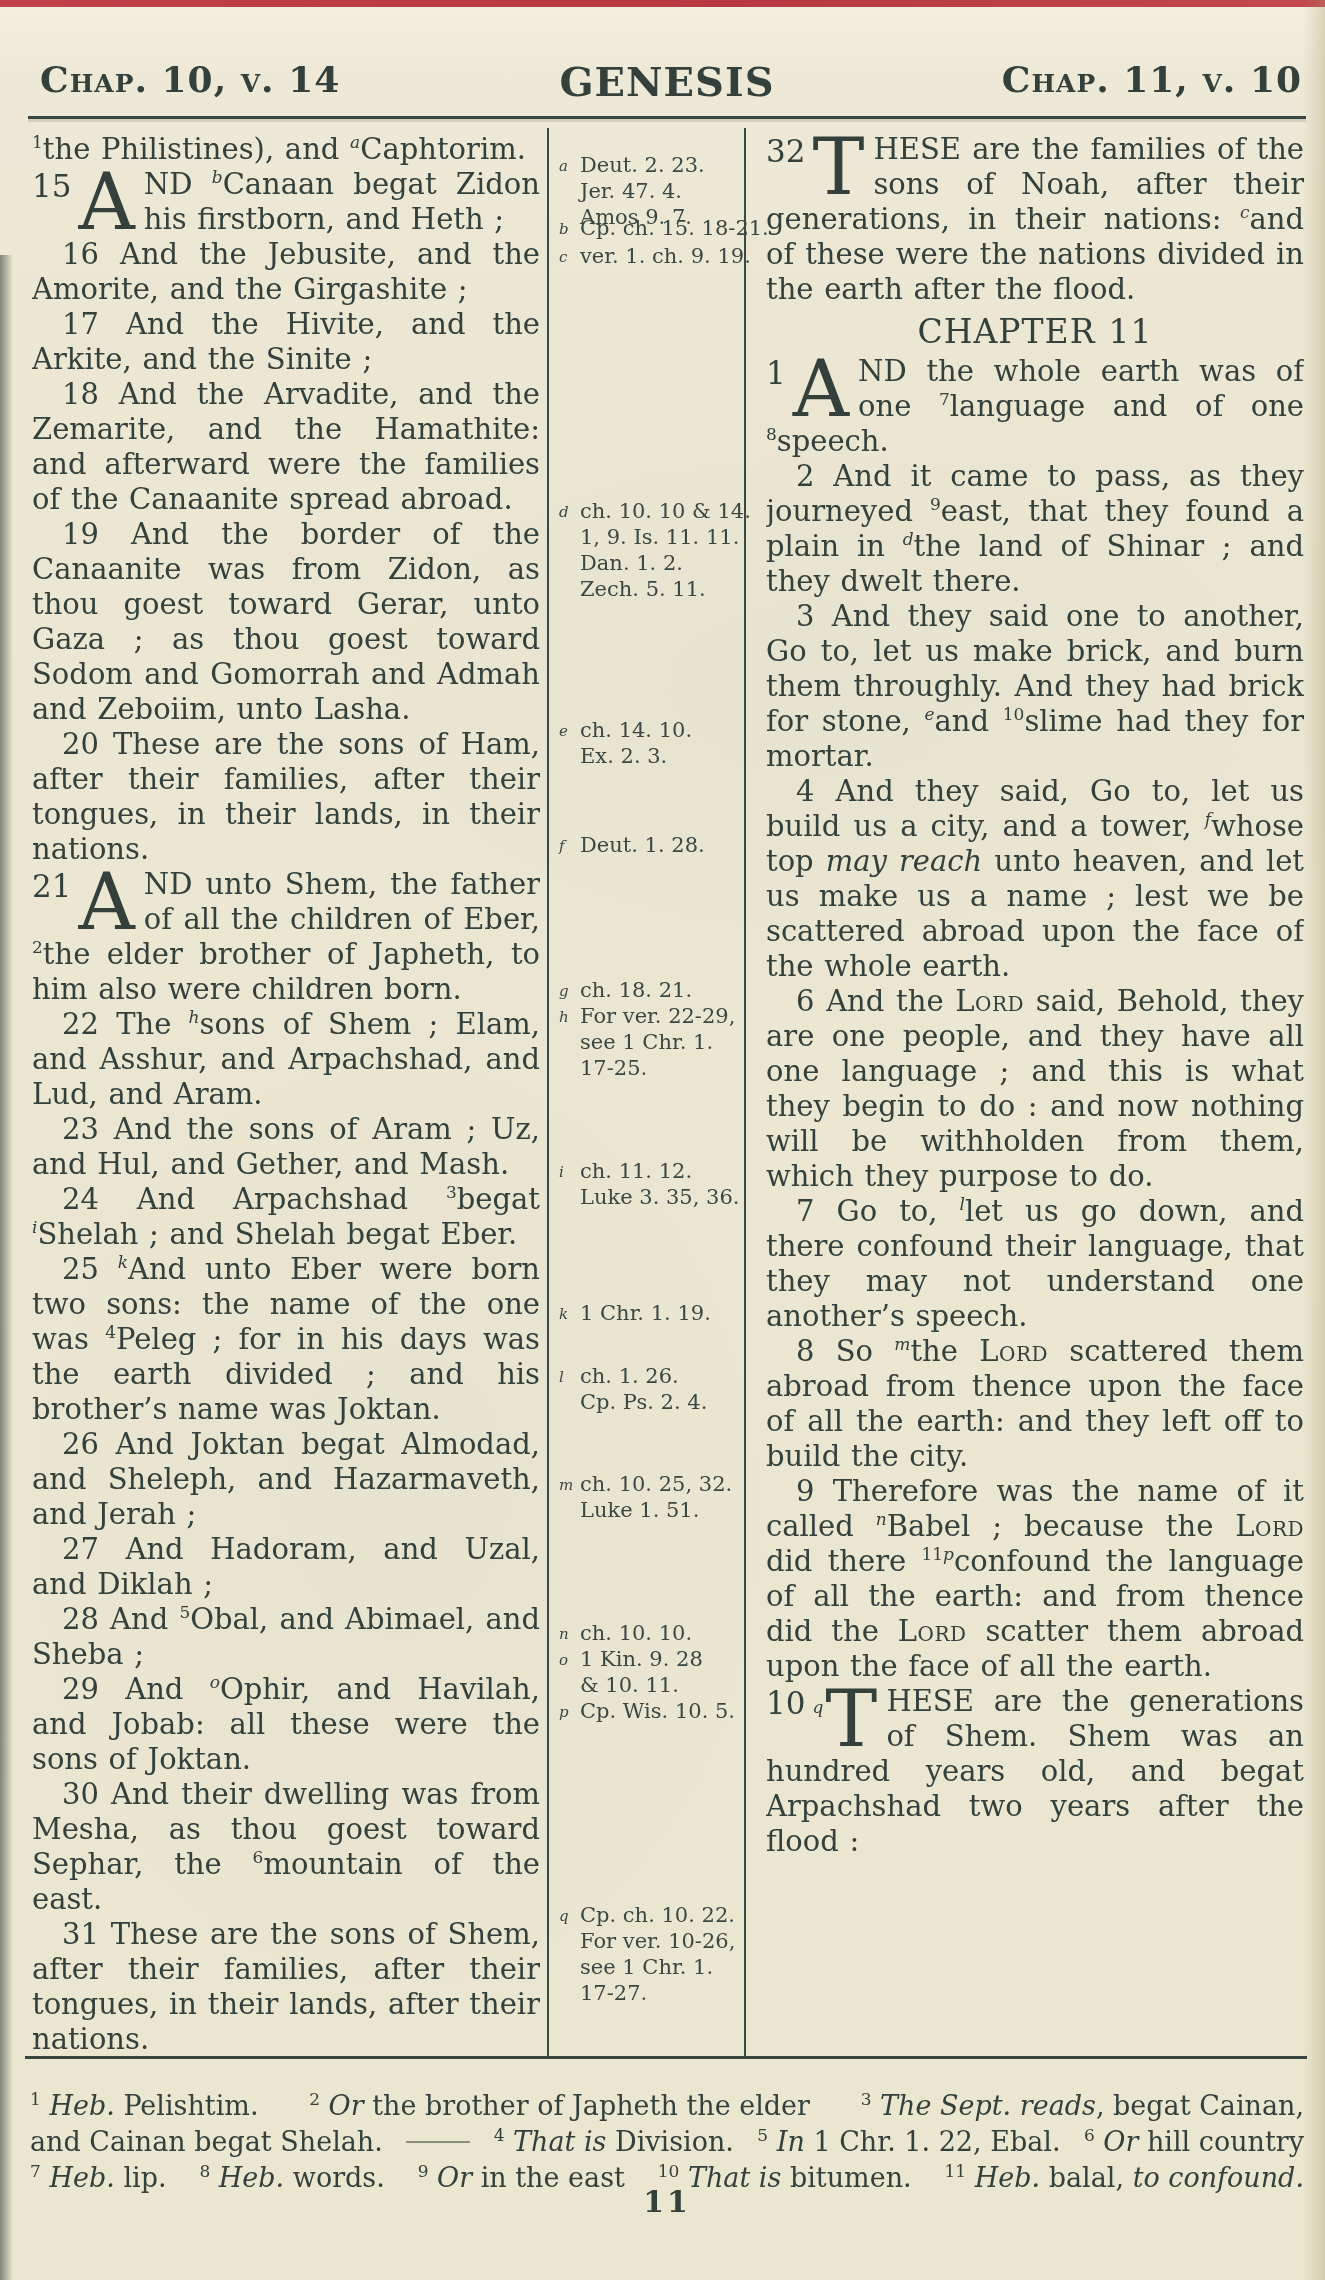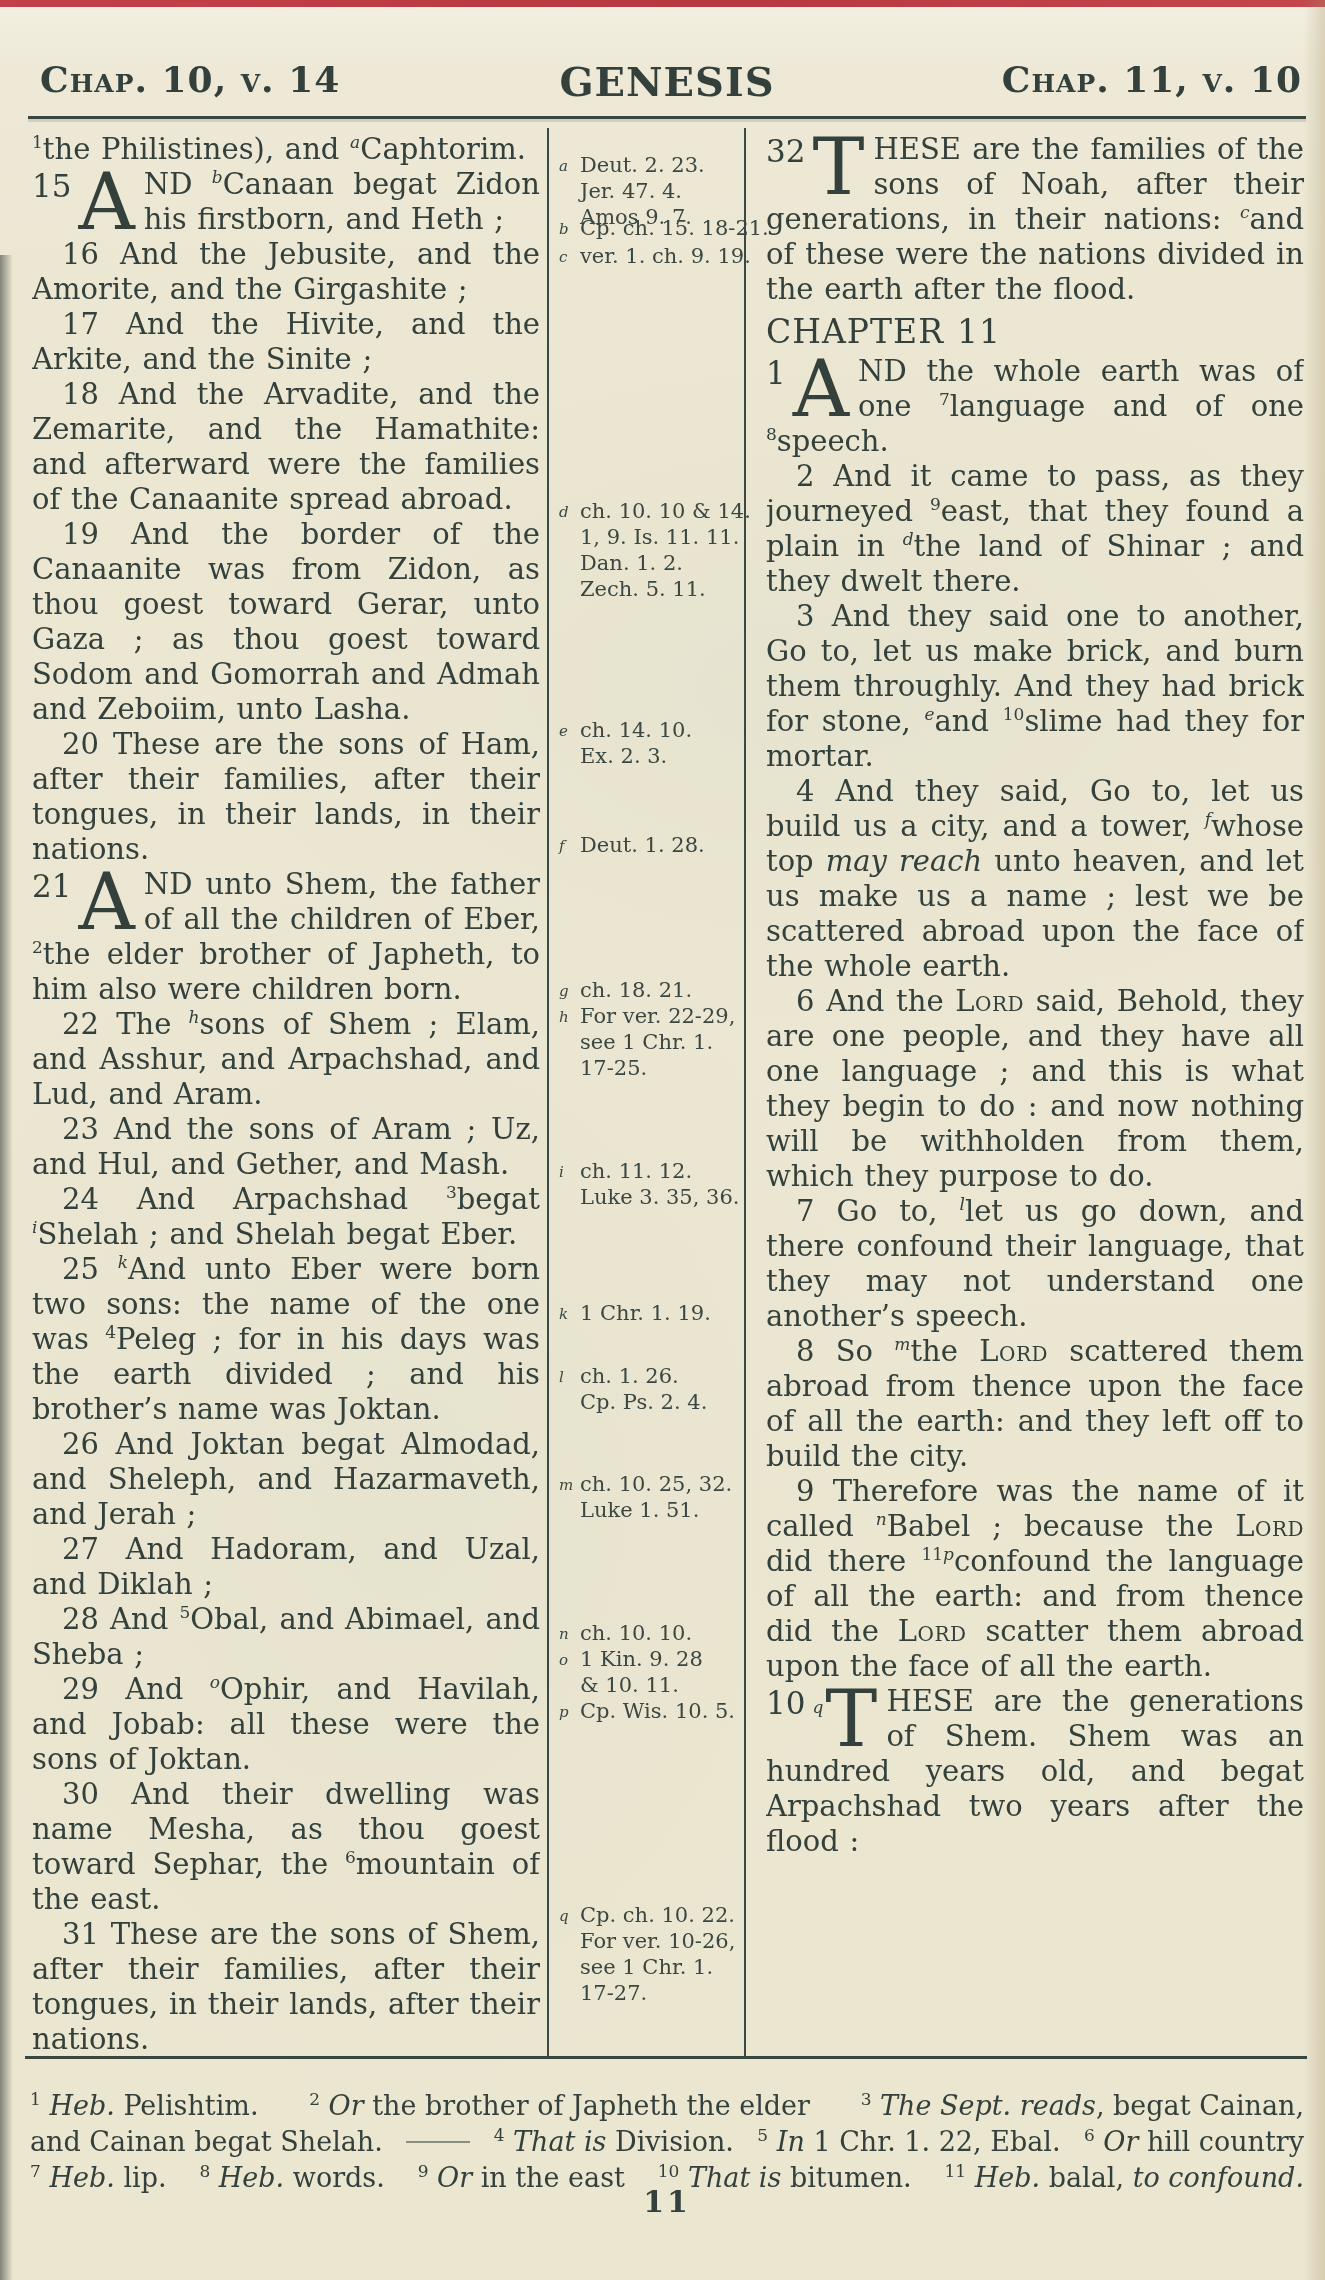--- a/index.html
+++ b/index.html
@@ -34,21 +34,21 @@
   .text-col{position:absolute;top:132px;font-size:29px;line-height:35px;text-align:justify;word-spacing:1.5px;height:1926px;overflow:hidden;}
   #left-col{left:32px;width:508px;}
   #right-col{left:766px;width:538px;}
   .verse{margin:0;text-indent:30px;}
   .verse.cont,.verse.drop{text-indent:0;}
   .vnum{white-space:pre;}
   .dropblock{float:left;margin:2px 9px 0 0;height:68px;}
   .dropblock .vnum{display:inline-block;font-size:31px;vertical-align:top;margin-right:7px;}
   .dropblock .presup{display:inline-block;font-size:17px;font-style:italic;vertical-align:top;margin:4px 2px 0 0;}
   .dcap{display:inline-block;font-size:78px;line-height:66px;vertical-align:top;}
-  .chapter-heading{text-align:left;font-size:33px;letter-spacing:1px;margin:7px 0 5px 0;}
+  .chapter-heading{text-align:center;font-size:33px;letter-spacing:1px;margin:7px 0 5px 0;}
 
   .s-sup{font-size:17px;vertical-align:super;line-height:0;}
   .s-supl{font-size:17px;font-style:italic;vertical-align:super;line-height:0;}
   .s-i{font-style:italic;}
   .s-sc{font-variant:small-caps;letter-spacing:.5px;}
   .s-dash{display:inline-block;width:64px;height:0;border-top:2px solid rgba(58,70,64,.55);vertical-align:8px;}
 
   #ref-col{position:absolute;left:556px;top:130px;width:190px;height:1926px;font-size:21px;line-height:26px;color:#3a4742;}
   .ref{position:absolute;left:0;padding-left:24px;width:166px;}
   .rletter{position:absolute;left:3px;top:1px;font-size:15px;font-style:italic;}
@@ -89,21 +89,21 @@
       <p class="verse"><span class="vnum">20 </span><span class="s-t">These are the sons of Ham, after their families, after their tongues, in their lands, in their nations.</span></p>
       <p class="verse drop"><span class="dropblock"><span class="vnum">21</span><span class="dcap">A</span></span><span class="s-t">ND unto Shem, the father of all the children of Eber, </span><span class="s-sup">2</span><span class="s-t">the elder brother of Japheth, to him also were children born.</span></p>
       <p class="verse"><span class="vnum">22 </span><span class="s-t">The </span><span class="s-supl">h</span><span class="s-t">sons of Shem ; Elam, and Asshur, and Arpachshad, and Lud, and Aram.</span></p>
       <p class="verse"><span class="vnum">23 </span><span class="s-t">And the sons of Aram ; Uz, and Hul, and Gether, and Mash.</span></p>
       <p class="verse"><span class="vnum">24 </span><span class="s-t">And Arpachshad </span><span class="s-sup">3</span><span class="s-t">begat </span><span class="s-supl">i</span><span class="s-t">Shelah ; and Shelah begat Eber.</span></p>
       <p class="verse"><span class="vnum">25 </span><span class="s-supl">k</span><span class="s-t">And unto Eber were born two sons: the name of the one was </span><span class="s-sup">4</span><span class="s-t">Peleg ; for in his days was the earth divided ; and his brother’s name was Joktan.</span></p>
       <p class="verse"><span class="vnum">26 </span><span class="s-t">And Joktan begat Almodad, and Sheleph, and Hazarmaveth, and Jerah ;</span></p>
       <p class="verse"><span class="vnum">27 </span><span class="s-t">And Hadoram, and Uzal, and Diklah ;</span></p>
       <p class="verse"><span class="vnum">28 </span><span class="s-t">And </span><span class="s-sup">5</span><span class="s-t">Obal, and Abimael, and Sheba ;</span></p>
       <p class="verse"><span class="vnum">29 </span><span class="s-t">And </span><span class="s-supl">o</span><span class="s-t">Ophir, and Havilah, and Jobab: all these were the sons of Joktan.</span></p>
-      <p class="verse"><span class="vnum">30 </span><span class="s-t">And their dwelling was name Mesha, as thou goest toward Sephar, the </span><span class="s-sup">6</span><span class="s-t">mountain of the east.</span></p>
+      <p class="verse"><span class="vnum">30 </span><span class="s-t">And their dwelling was from Mesha, as thou goest toward Sephar, the </span><span class="s-sup">6</span><span class="s-t">mountain of the east.</span></p>
       <p class="verse"><span class="vnum">31 </span><span class="s-t">These are the sons of Shem, after their families, after their tongues, in their lands, after their nations.</span></p>
     </div>
   <div id="ref-col">
       <div class="ref" style="top: 22px;">
         <span class="rletter">a</span>
         <div class="rline">Deut. 2. 23.</div>
         <div class="rline">Jer. 47. 4.</div>
         <div class="rline">Amos 9. 7.</div>
       </div>
       <div class="ref" style="top: 85px;">

